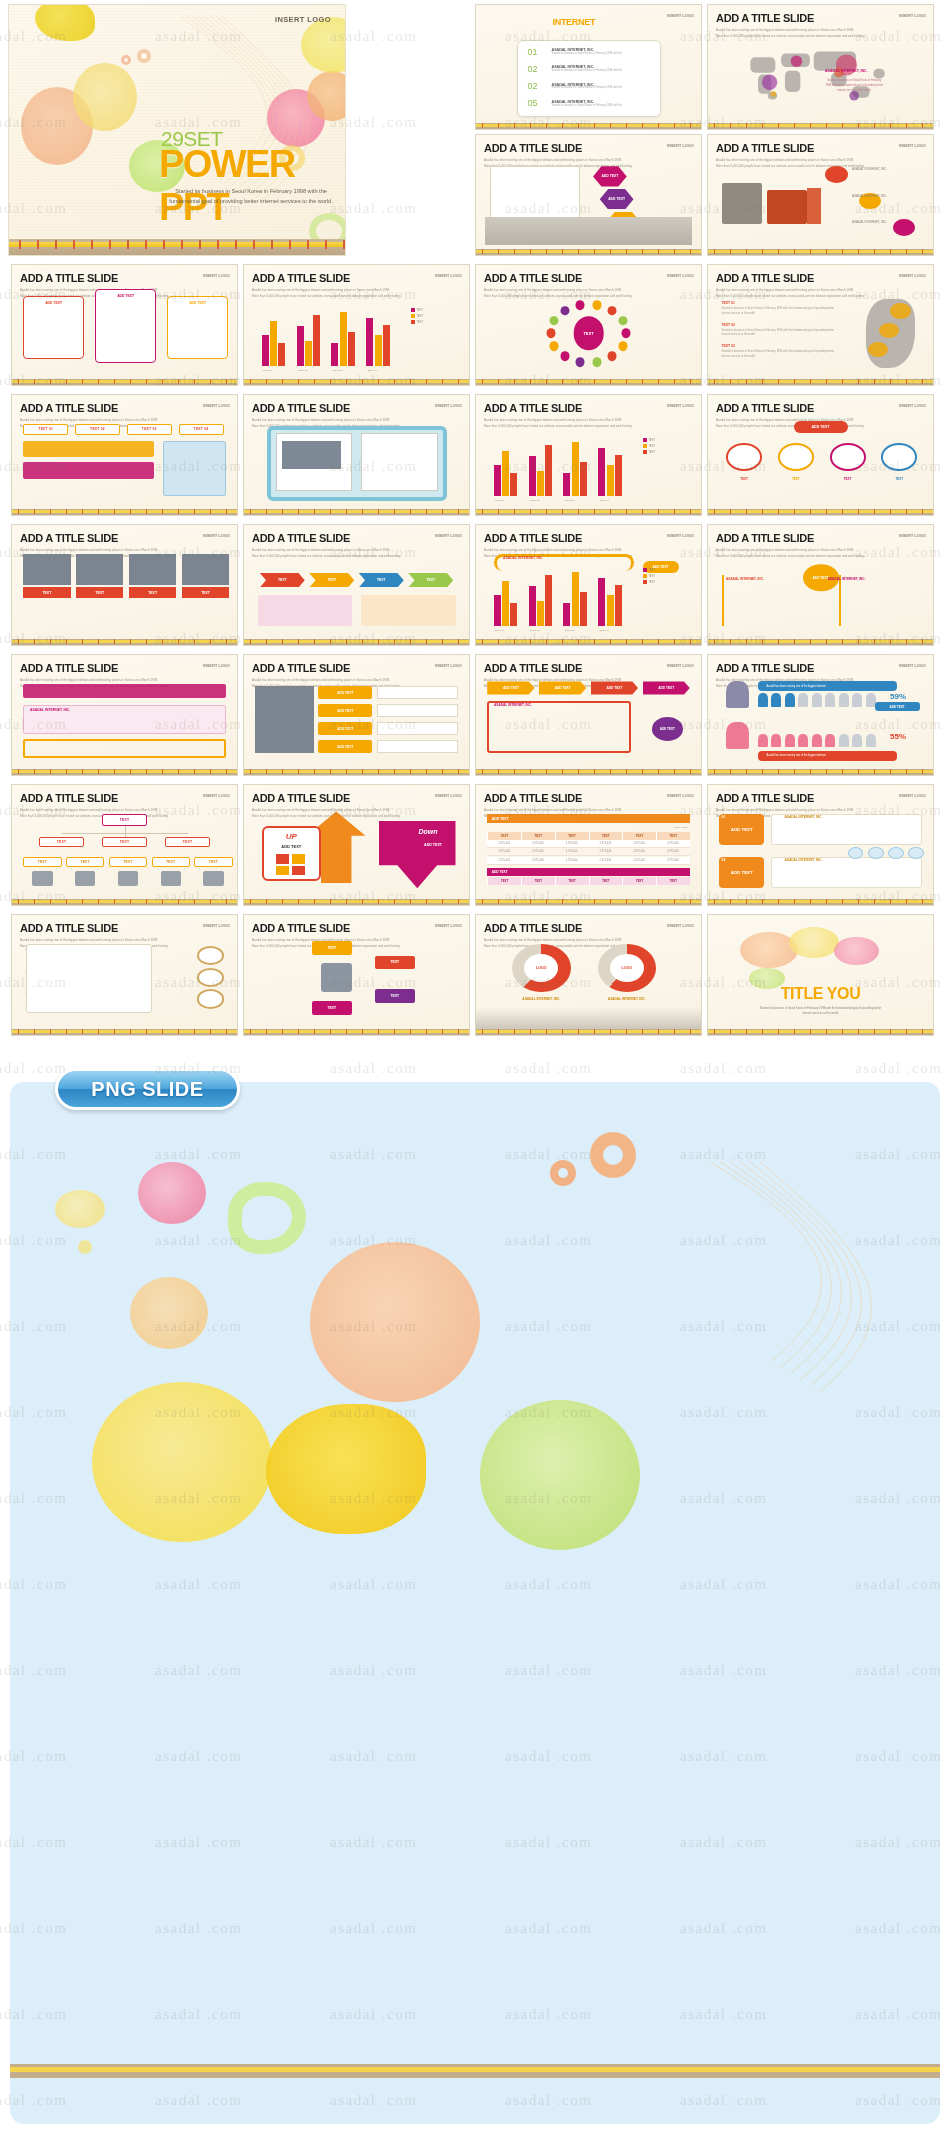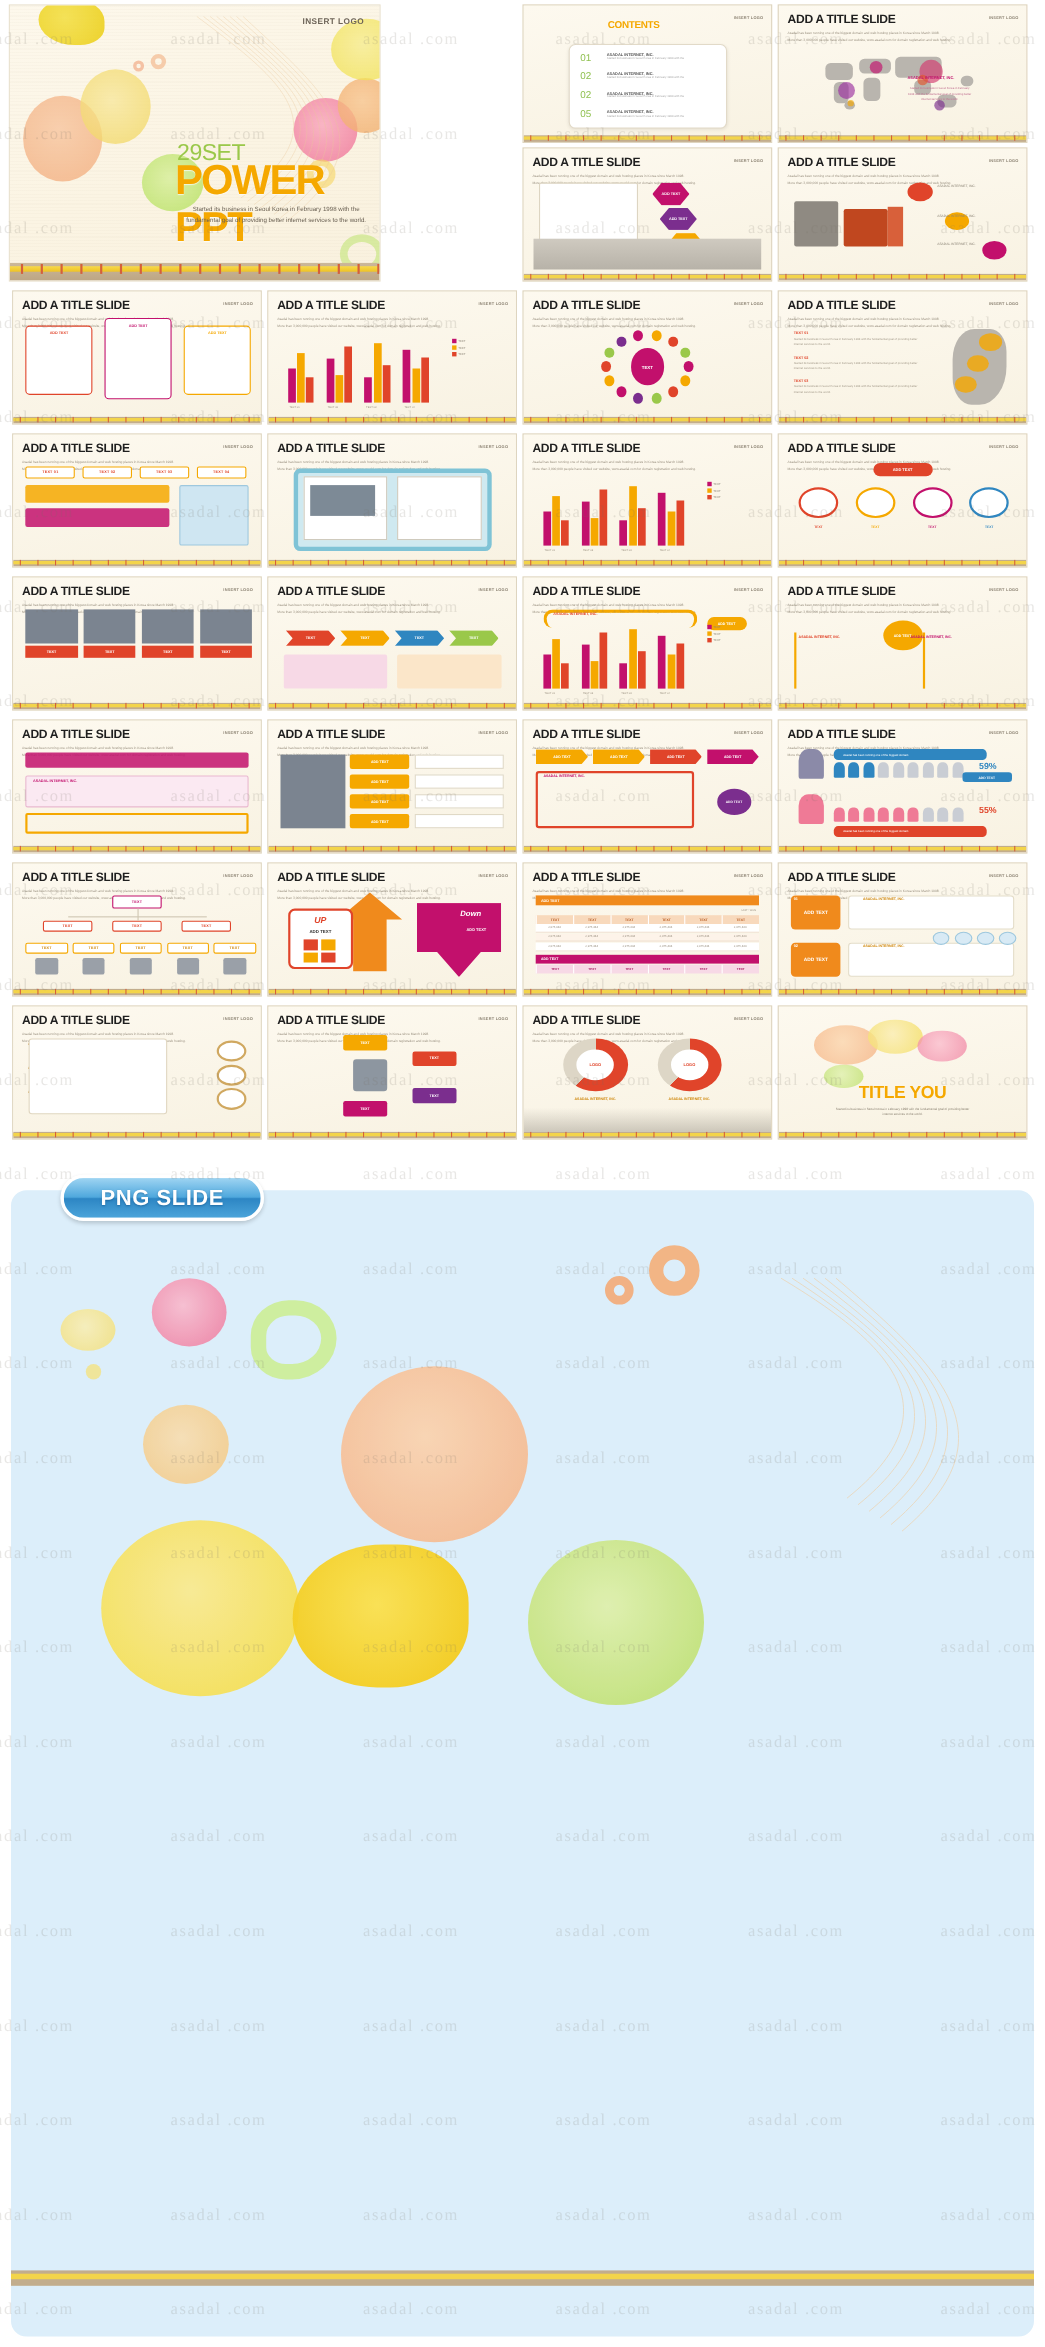--- a/index.html
+++ b/index.html
@@ -199,21 +199,21 @@
         <div style="position:absolute;left:7%;top:31%;font-size:9px;color:#8fc04f;font-weight:400">02</div>
         <div style="position:absolute;left:24%;top:33%;font-size:3.6px;font-weight:700;color:#555">ASADAL INTERNET, INC.</div>
         <div style="position:absolute;left:24%;top:38%;font-size:2.6px;color:#aaa">Started its business in Seoul Korea in February 1998 with the </div>
         <div style="position:absolute;left:7%;top:54%;font-size:9px;color:#8fc04f;font-weight:400">02</div>
         <div style="position:absolute;left:24%;top:56%;font-size:3.6px;font-weight:700;color:#555">ASADAL INTERNET, INC.</div>
         <div style="position:absolute;left:24%;top:61%;font-size:2.6px;color:#aaa">Started its business in Seoul Korea in February 1998 with the </div>
         <div style="position:absolute;left:7%;top:77%;font-size:9px;color:#8fc04f;font-weight:400">05</div>
         <div style="position:absolute;left:24%;top:79%;font-size:3.6px;font-weight:700;color:#555">ASADAL INTERNET, INC.</div>
         <div style="position:absolute;left:24%;top:84%;font-size:2.6px;color:#aaa">Started its business in Seoul Korea in February 1998 with the </div>
       </div>
-      <div style="position:absolute;left:34%;top:10%;font-size:9px;font-weight:700;color:#f5a800;letter-spacing:-.3px">CONTENTS</div>
+      <div style="position:absolute;left:34%;top:10%;font-size:9px;font-weight:700;color:#f5a800;letter-spacing:-.3px">INTERNET</div>
       <div class="s-strip">
         <i></i>
         <u style="left: 6px;"></u>
         <u style="left: 22px;"></u>
         <u style="left: 38px;"></u>
         <u style="left: 54px;"></u>
         <u style="left: 70px;"></u>
         <u style="left: 86px;"></u>
         <u style="left: 102px;"></u>
         <u style="left: 118px;"></u>

